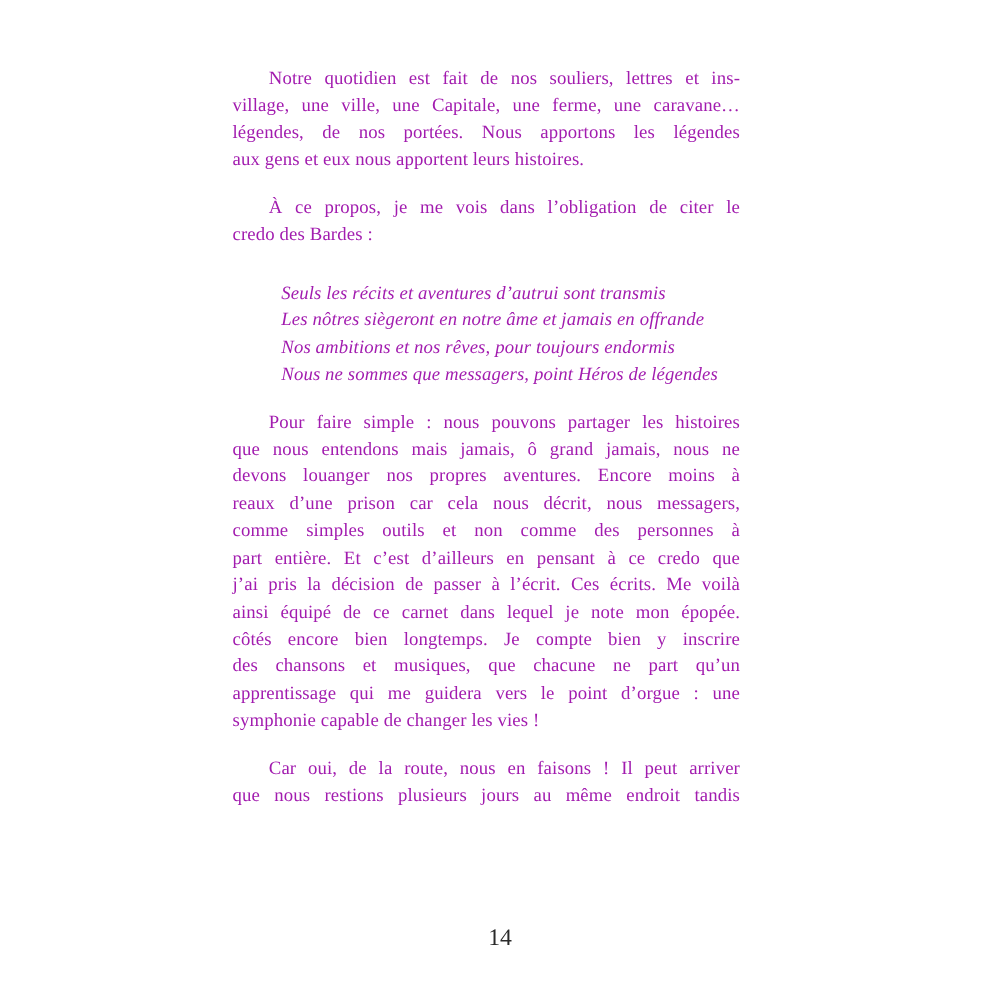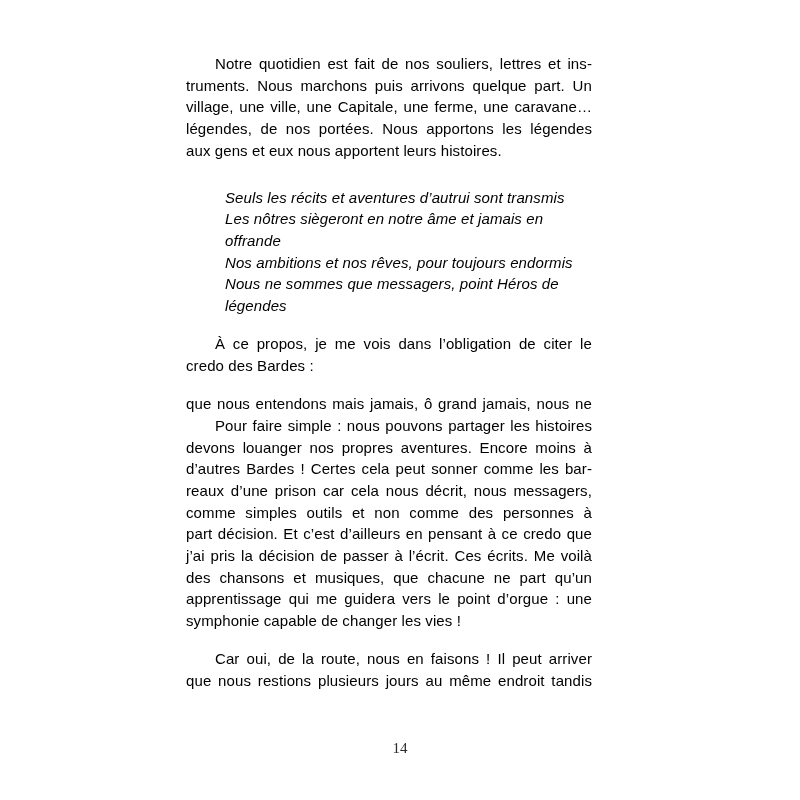--- a/index.html
+++ b/index.html
@@ -17,24 +17,24 @@
     width: 800px;
     height: 800px;
     background: #ffffff;
     overflow: hidden;
   }
   .text-block {
     position: absolute;
     left: 186px;
     top: 53px;
     width: 406px;
-    font-family: Liberation Sans, sans-serif;
+    font-family: Liberation Serif, serif;
     font-size: 15px;
     line-height: 21.7px;
-    color: #000000;
+    color: #a21caf;
     letter-spacing: 0.1px;
   }
   .para { margin: 0; }
   .para + .para { margin-top: 16.5px; }
   .para.body .line {
     text-align: justify;
     text-align-last: justify;
     hyphens: none;
   }
   .para.body .line.ind { text-indent: 29px; }
@@ -47,55 +47,55 @@
   .para.verse .line {
     text-align: left;
   }
   .page-number {
     position: absolute;
     top: 740px;
     left: 0;
     width: 800px;
     text-align: center;
     font-family: "Liberation Serif", serif;
-    font-size: 15px;
+    font-size: 19px;
     color: #2a2a2a;
   }
 </style>
 </head>
 <body>
 
 <div class="book-page">
   <div class="text-block">
       <div class="para body">
         <div class="line ind">Notre quotidien est fait de nos souliers, lettres et ins-</div>
-        <div class="line">truments. Nous marchons puis arrivons quelque part. Un</div>
         <div class="line">village, une ville, une Capitale, une ferme, une caravane…</div>
         <div class="line">légendes, de nos portées. Nous apportons les légendes</div>
         <div class="line end">aux gens et eux nous apportent leurs histoires.</div>
+      </div>
+      <div class="para body">
+        <div class="line ind">À ce propos, je me vois dans l’obligation de citer le</div>
+        <div class="line end">credo des Bardes :</div>
       </div>
       <div class="para verse">
         <div class="line">Seuls les récits et aventures d’autrui sont transmis</div>
         <div class="line">Les nôtres siègeront en notre âme et jamais en offrande</div>
         <div class="line">Nos ambitions et nos rêves, pour toujours endormis</div>
         <div class="line">Nous ne sommes que messagers, point Héros de légendes</div>
       </div>
       <div class="para body">
-        <div class="line ind">À ce propos, je me vois dans l’obligation de citer le</div>
-        <div class="line end">credo des Bardes :</div>
-      </div>
-      <div class="para body">
+        <div class="line ind">Pour faire simple : nous pouvons partager les histoires</div>
         <div class="line">que nous entendons mais jamais, ô grand jamais, nous ne</div>
-        <div class="line ind">Pour faire simple : nous pouvons partager les histoires</div>
         <div class="line">devons louanger nos propres aventures. Encore moins à</div>
-        <div class="line">d’autres Bardes ! Certes cela peut sonner comme les bar-</div>
         <div class="line">reaux d’une prison car cela nous décrit, nous messagers,</div>
         <div class="line">comme simples outils et non comme des personnes à</div>
-        <div class="line">part décision. Et c’est d’ailleurs en pensant à ce credo que</div>
+        <div class="line">part entière. Et c’est d’ailleurs en pensant à ce credo que</div>
         <div class="line">j’ai pris la décision de passer à l’écrit. Ces écrits. Me voilà</div>
+        <div class="line">ainsi équipé de ce carnet dans lequel je note mon épopée.</div>
+        <div class="line">côtés encore bien longtemps. Je compte bien y inscrire</div>
         <div class="line">des chansons et musiques, que chacune ne part qu’un</div>
         <div class="line">apprentissage qui me guidera vers le point d’orgue : une</div>
         <div class="line end">symphonie capable de changer les vies !</div>
       </div>
       <div class="para body">
         <div class="line ind">Car oui, de la route, nous en faisons ! Il peut arriver</div>
         <div class="line">que nous restions plusieurs jours au même endroit tandis</div>
       </div>
     </div>
   <div class="page-number">14</div>

